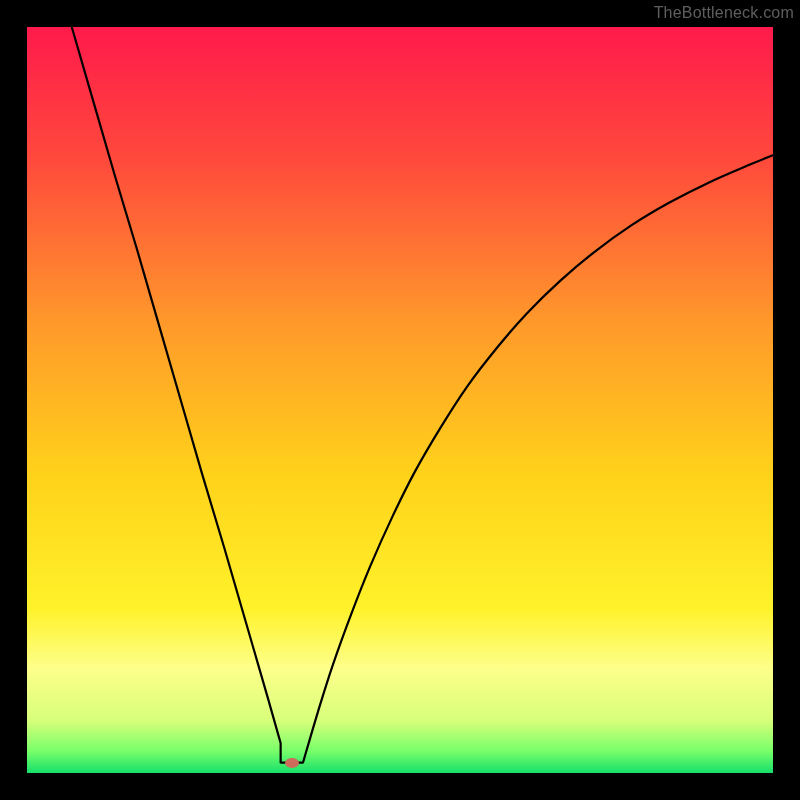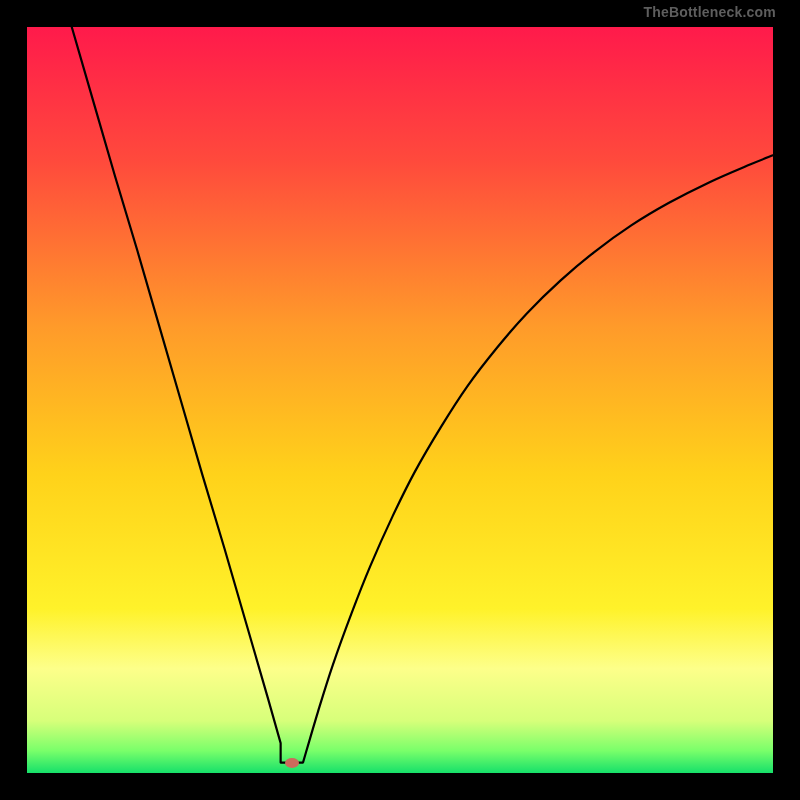--- a/index.html
+++ b/index.html
@@ -21,24 +21,24 @@
     position: absolute;
     left: 27px;
     top: 27px;
     width: 746px;
     height: 746px;
     
   }
   .watermark {
     position: absolute;
     top: 4px;
-    right: 24px;
+    right: 6px;
     color: #5e5e5e;
-    font-size: 14px;
-    font-weight: 700;
+    font-size: 16px;
+    font-weight: 400;
     letter-spacing: 0.2px;
     pointer-events: none;
   }
   svg.curve {
     position: absolute;
     left: 0;
     top: 0;
     width: 746px;
     height: 746px;
     overflow: visible;

